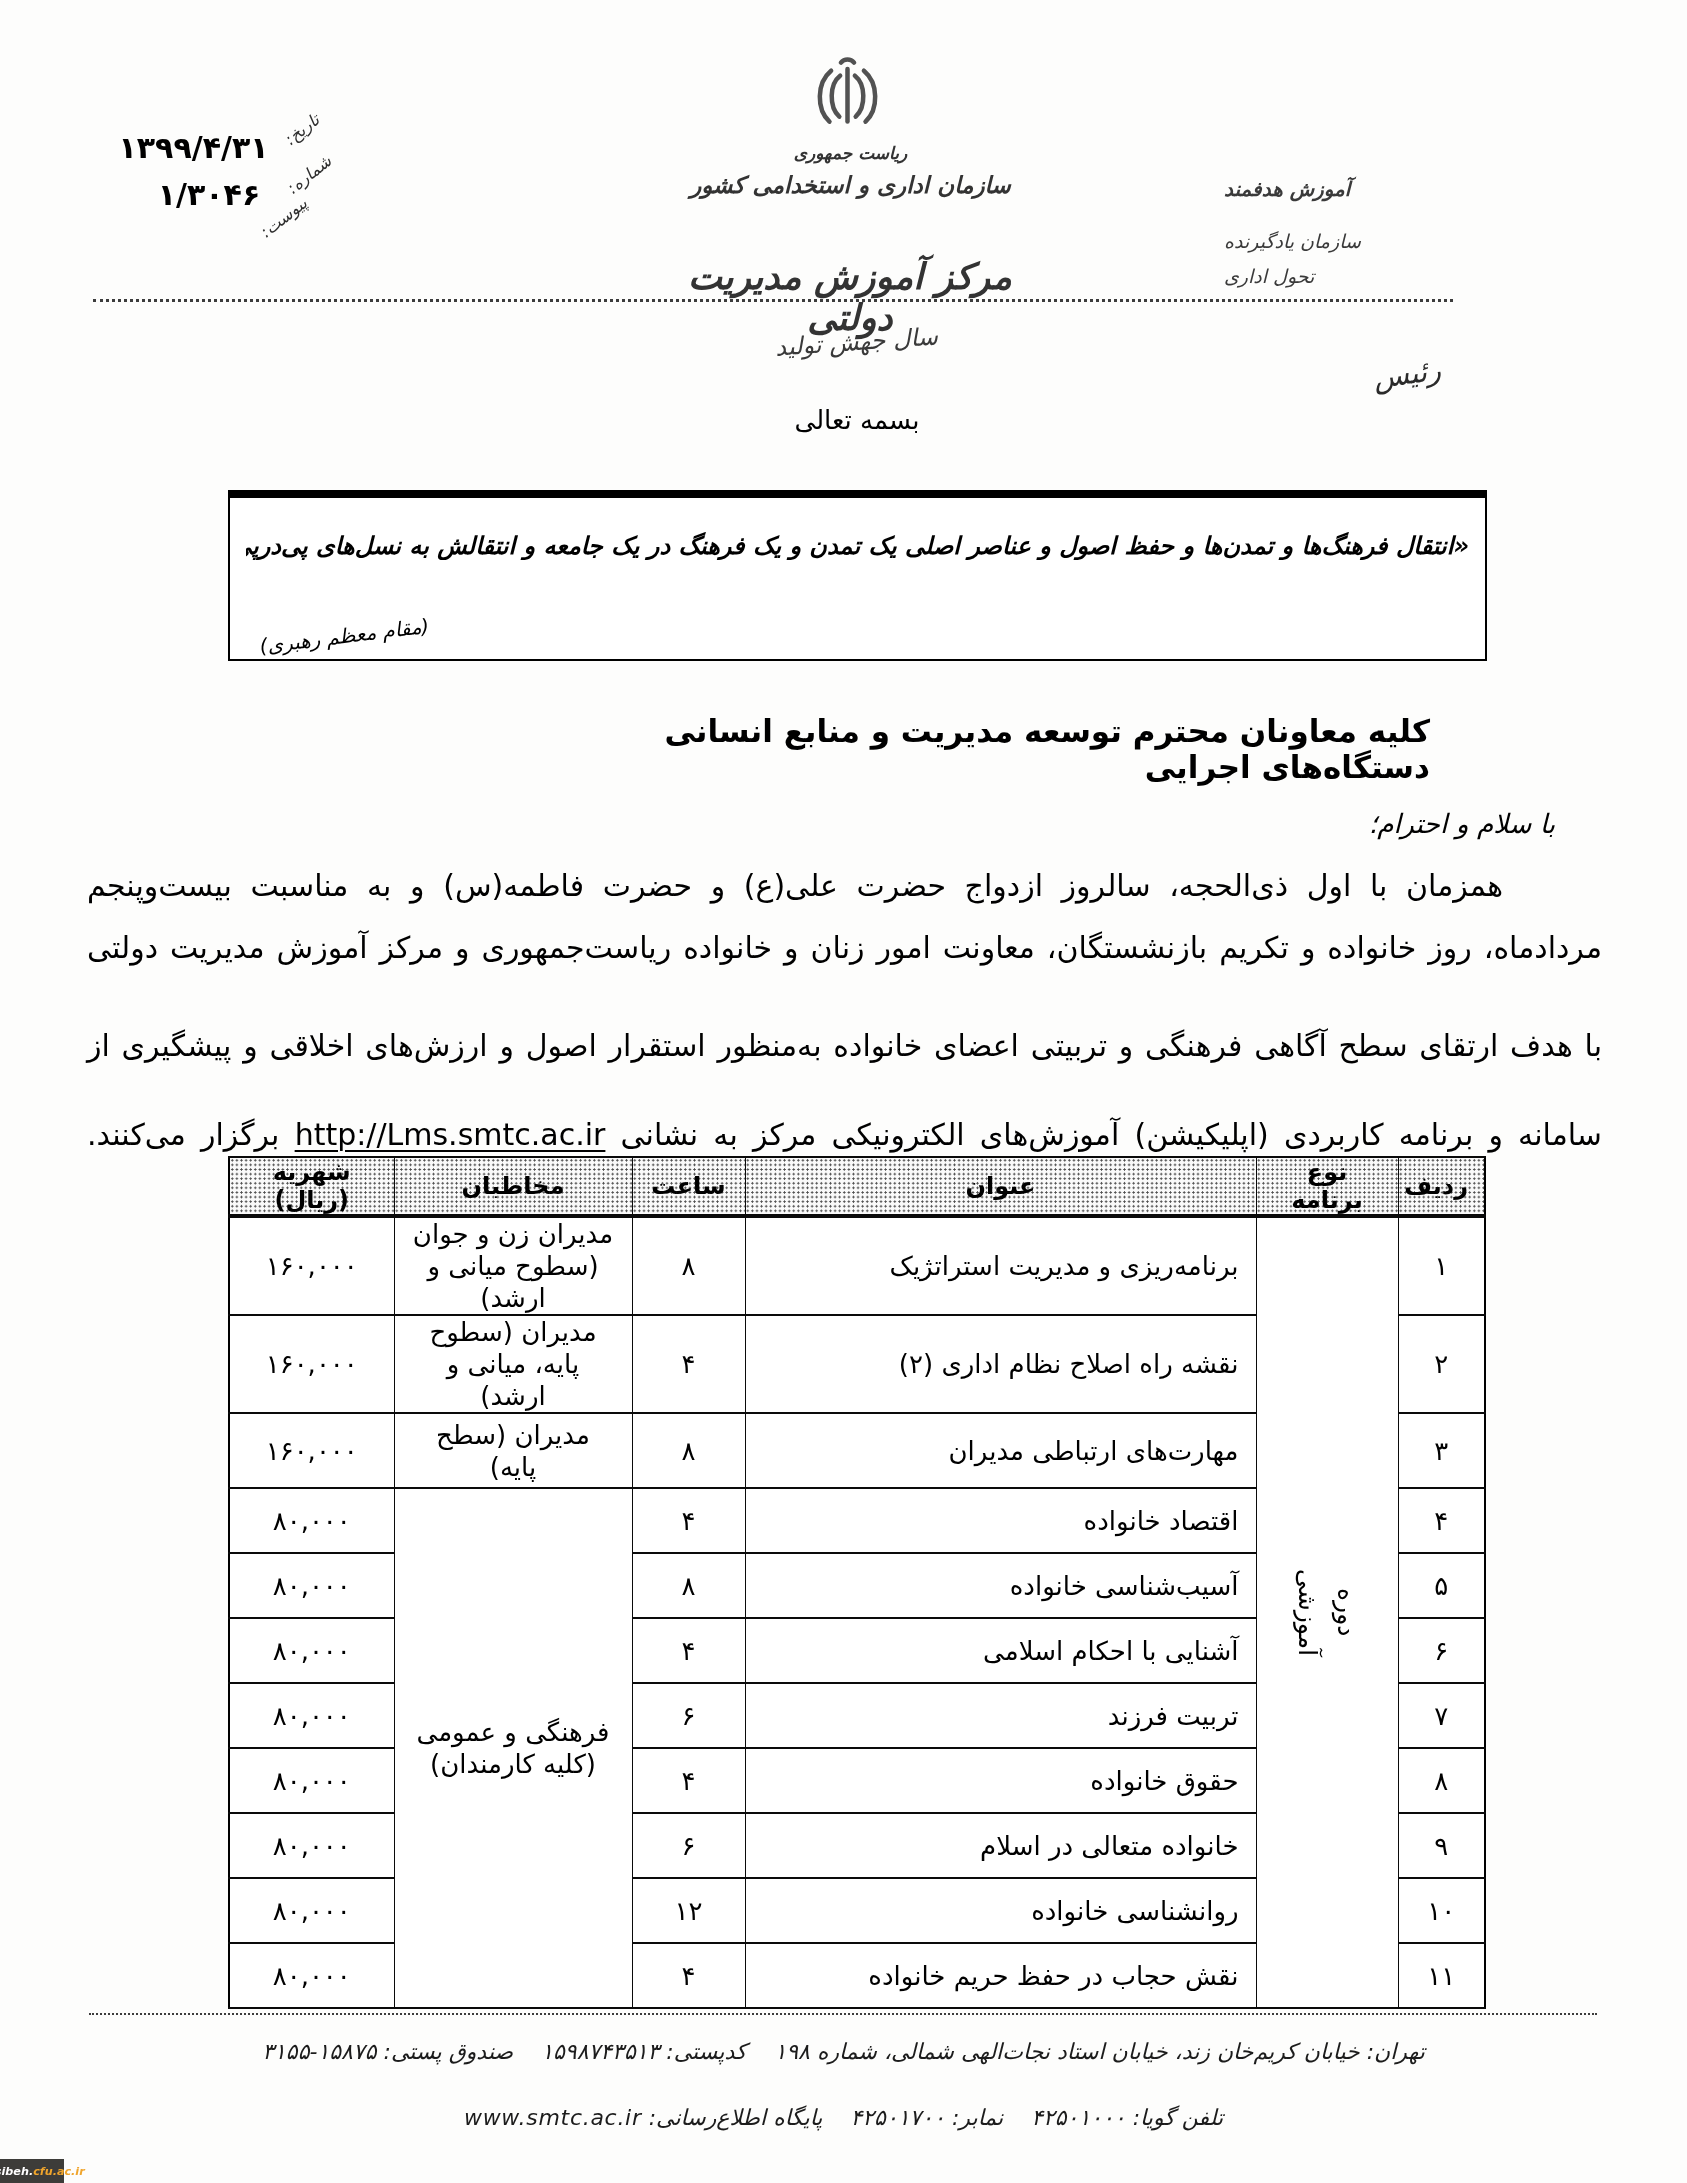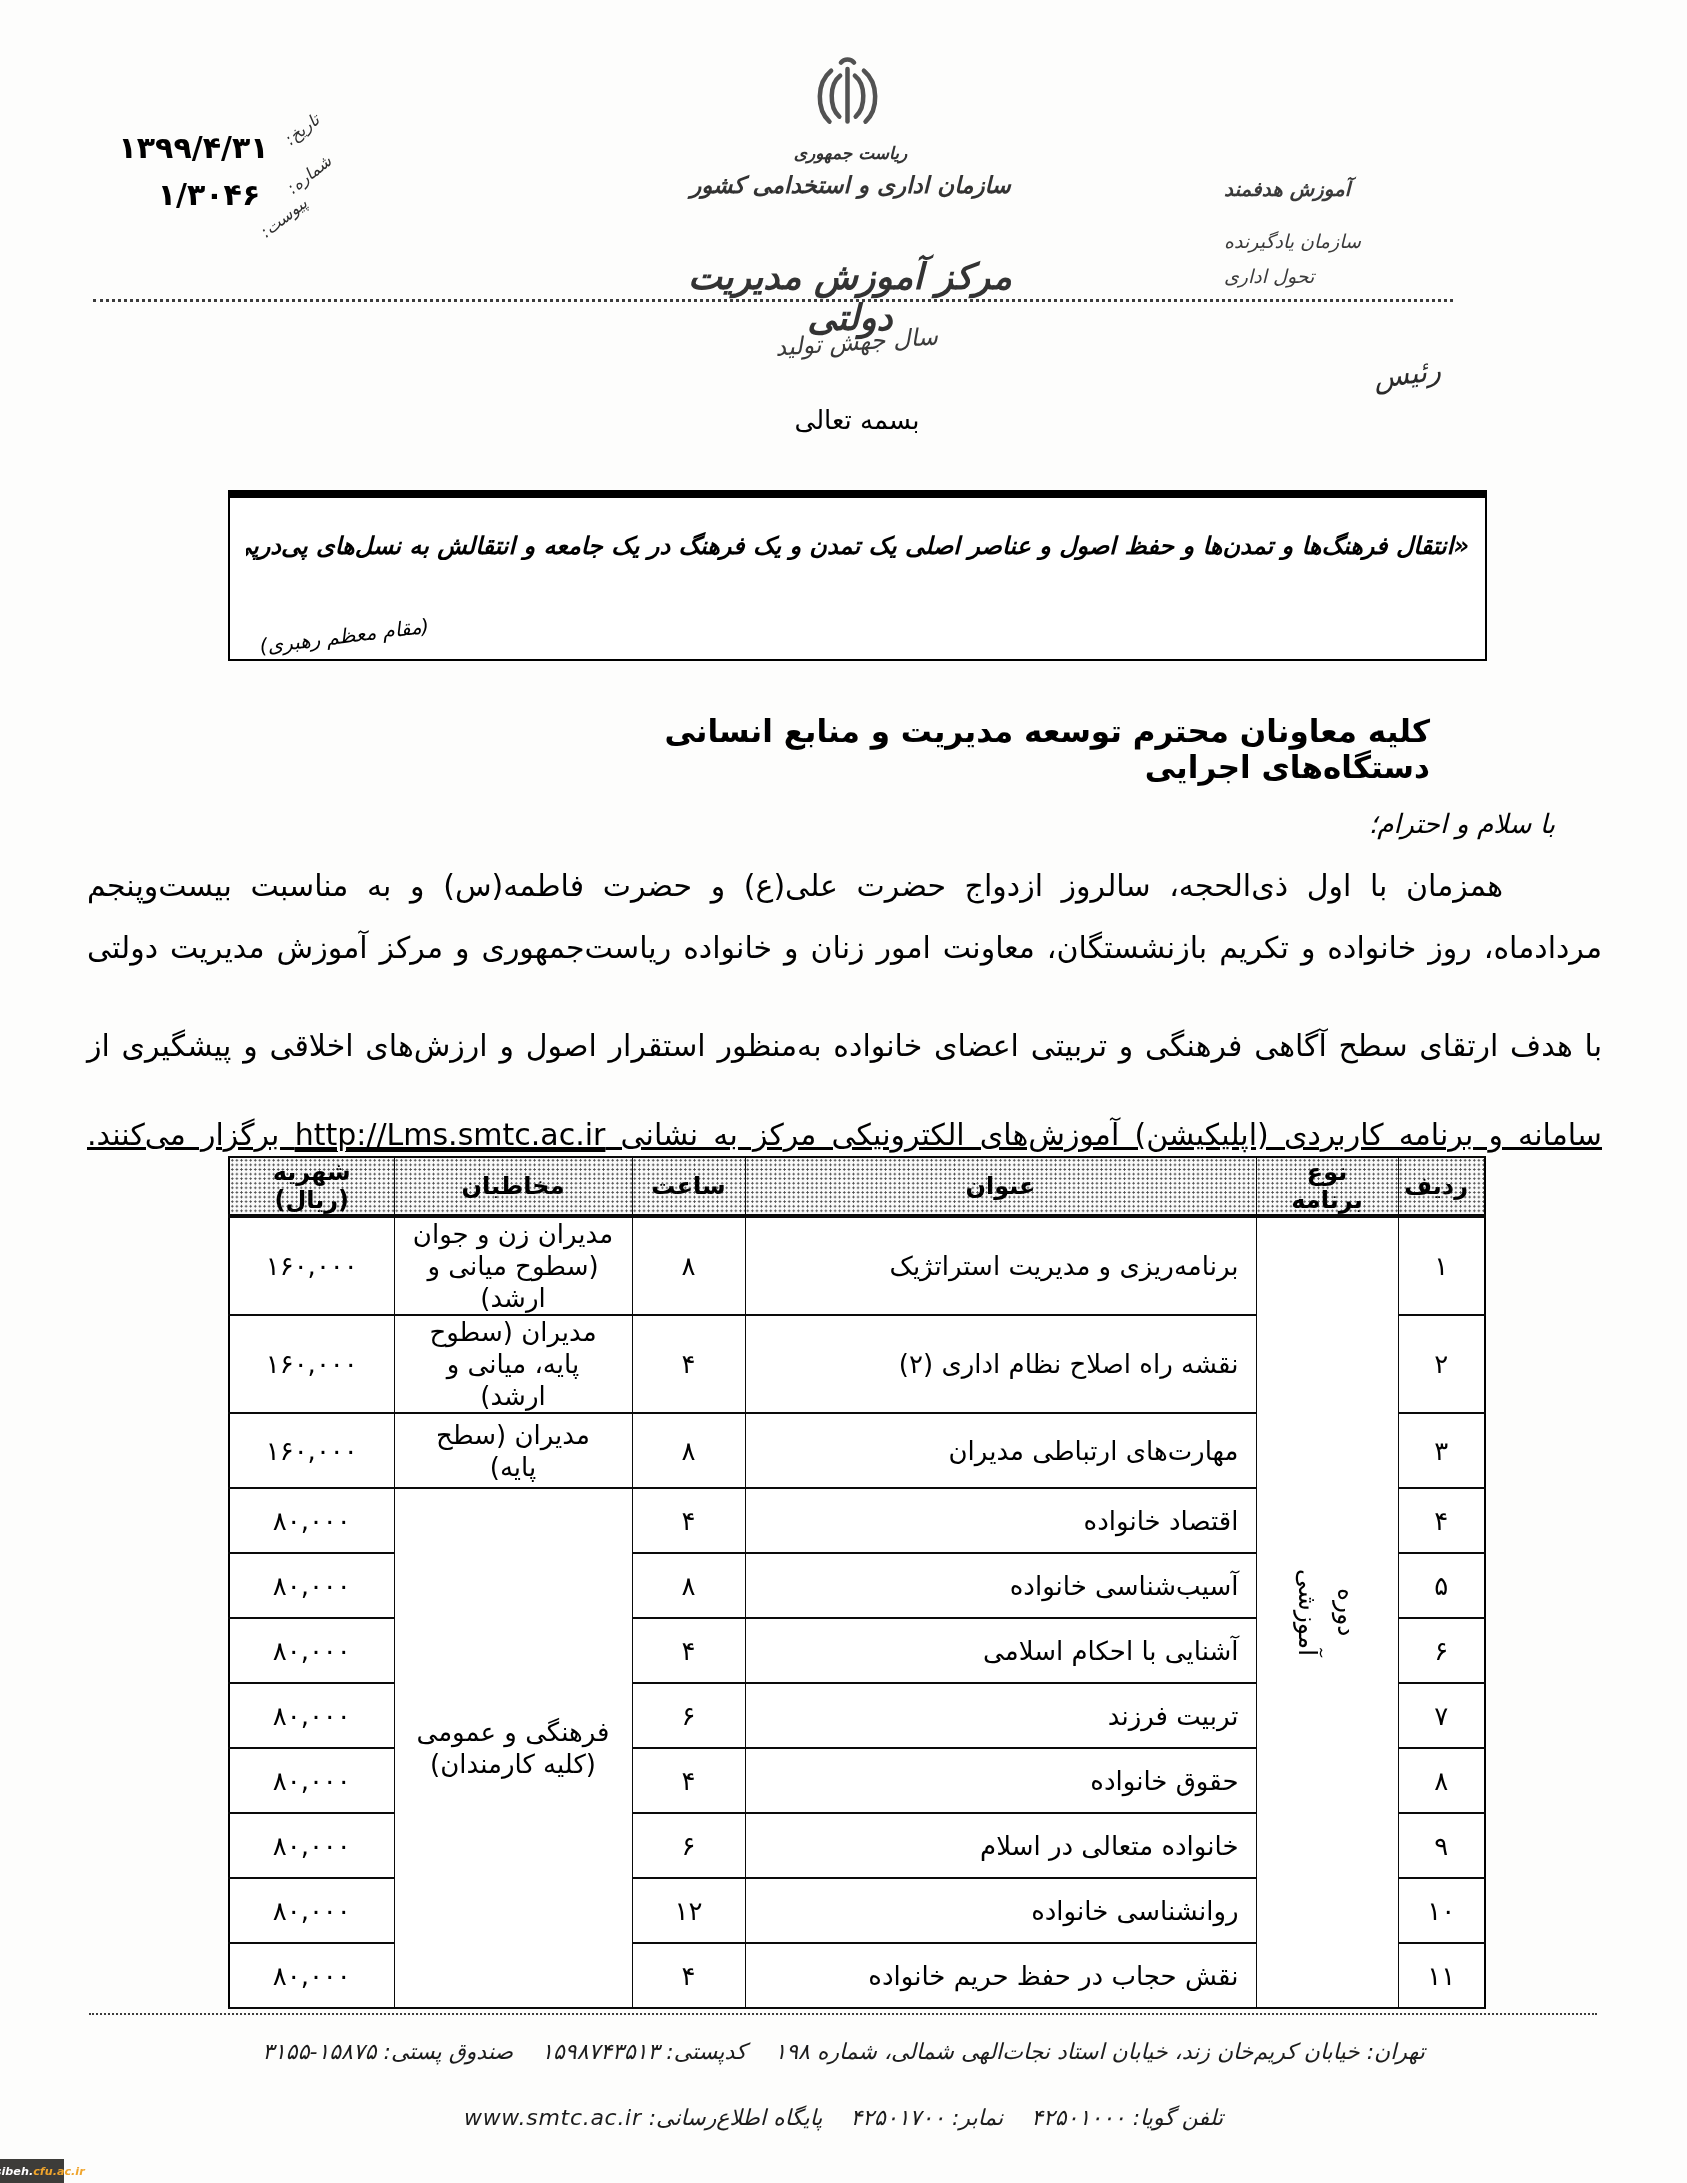--- a/index.html
+++ b/index.html
@@ -128,21 +128,21 @@
     <div class="quote-attr">(مقام معظم رهبری)</div>
   </div>
 
   <div class="abs recipient" style="left:626px;top:713px;width:804px;">کلیه معاونان محترم توسعه مدیریت و منابع انسانی دستگاه‌های اجرایی</div>
 
   <div class="abs greeting" style="left:1323px;top:808px;width:278px;">با سلام و احترام؛</div>
 
   <div class="abs body-line indent1" style="left:87px;top:860px;">همزمان با اول ذی‌الحجه، سالروز ازدواج حضرت علی(ع) و حضرت فاطمه(س) و به مناسبت بیست‌وپنجم</div>
   <div class="abs body-line" style="left:87px;top:922px;">مردادماه، روز خانواده و تکریم بازنشستگان، معاونت امور زنان و خانواده ریاست‌جمهوری و مرکز آموزش مدیریت دولتی</div>
   <div class="abs body-line" style="left:87px;top:1020px;">با هدف ارتقای سطح آگاهی فرهنگی و تربیتی اعضای خانواده به‌منظور استقرار اصول و ارزش‌های اخلاقی و پیشگیری از</div>
-  <div class="abs body-line" style="left:87px;top:1109px;text-decoration:underline;"><span>سامانه و برنامه کاربردی (اپلیکیشن) آموزش‌های الکترونیکی مرکز به نشانی </span><span class="link">http://Lms.smtc.ac.ir</span><span> برگزار می‌کنند.</span></div>
+  <div class="abs body-line" style="left:87px;top:1109px;"><span>سامانه و برنامه کاربردی (اپلیکیشن) آموزش‌های الکترونیکی مرکز به نشانی </span><span class="link">http://Lms.smtc.ac.ir</span><span> برگزار می‌کنند.</span></div>
 
   <table class="course-table abs" style="left:228px;top:1156px;" dir="rtl">
     <colgroup>
       <col style="width:87px">
         <col style="width:142px">
         <col style="width:511px">
       <col style="width:113px">
         <col style="width:238px">
         <col style="width:165px">
     </colgroup>

